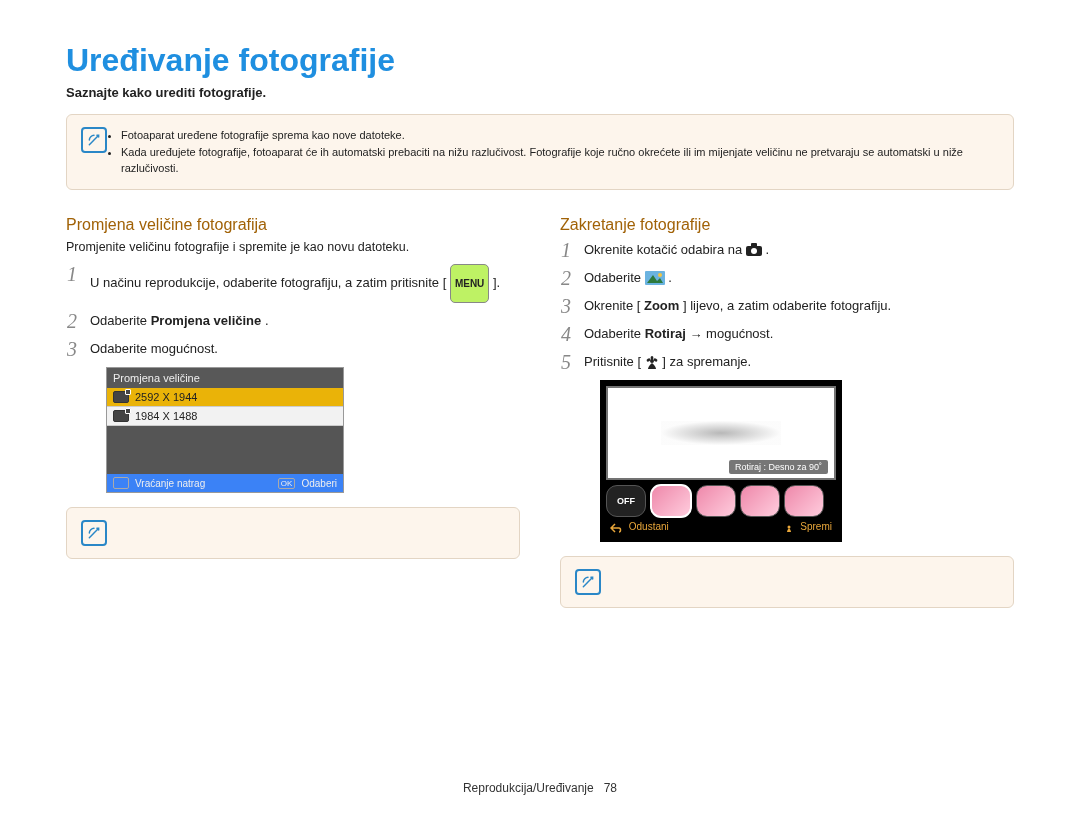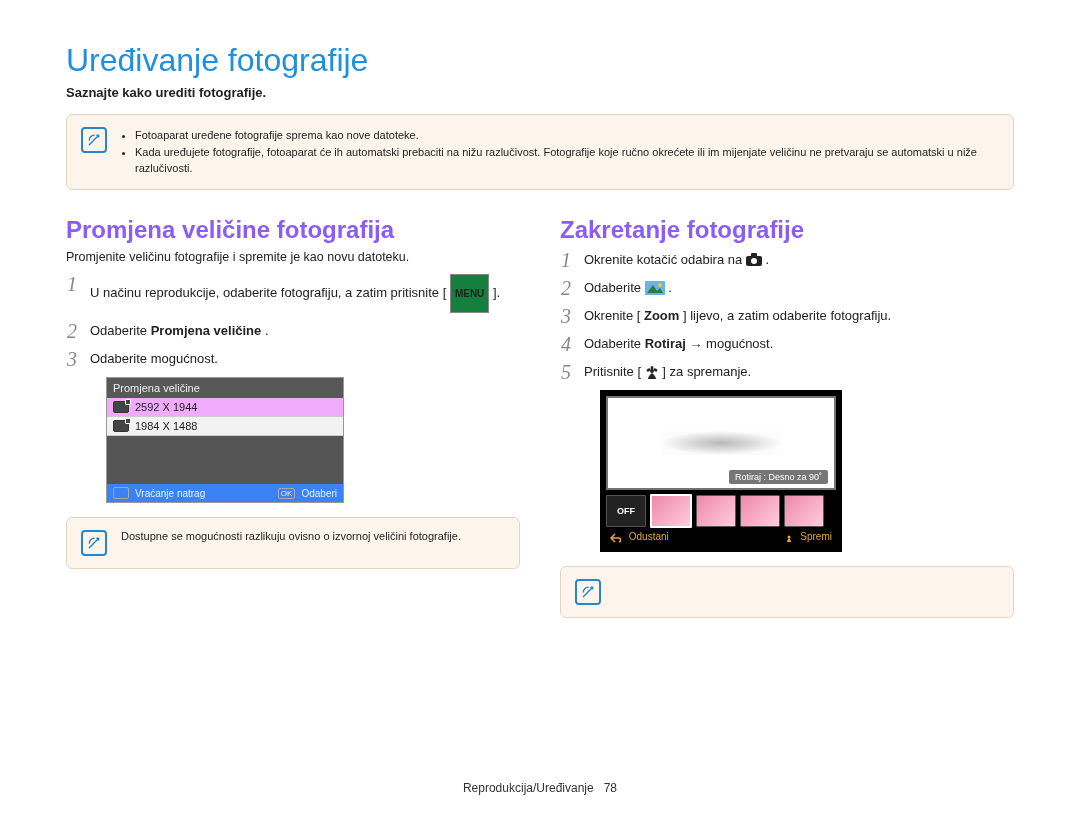--- a/index.html
+++ b/index.html
@@ -1,49 +1,49 @@
 <!DOCTYPE html>
 <html><head>
 <meta charset="utf-8">
 <style>
   html,body{margin:0;padding:0;background:#fff;font-family:Arial,Helvetica,sans-serif;color:#222;}
   .page{width:1080px;min-height:815px;margin:0 auto;position:relative;box-sizing:border-box;padding:42px 66px 0 66px;}
-  .page-title{font-size:32px;font-weight:normal;color:#1f8fe0;margin:0 0 6px 0;}
+  .page-title{font-size:32px;font-weight:bold;color:#1f8fe0;margin:0 0 6px 0;}
   .page-sub{font-size:13px;margin:0 0 14px 0;color:#222;font-weight:bold;}
-  .note-box{background:#fdf5ec;border:1px solid #e3d5c4;border-radius:6px;padding:12px 14px;display:flex;gap:14px;align-items:flex-start;}
+  .note-box{background:#fdf5ec;border:1px solid #e3d5c4;border-radius:6px;padding:12px 14px;display:flex;align-items:flex-start;}
   .note-box.small{font-size:11px;}
   .note-ic{flex:0 0 22px;width:22px;height:22px;border:2px solid #2a87c7;border-radius:4px;display:flex;align-items:center;justify-content:center;}
   .note-ic svg{width:14px;height:14px;}
   .note-list{margin:0;padding:0 0 0 14px;font-size:11px;line-height:1.5;}
   .columns{display:flex;gap:40px;margin-top:26px;}
   .col{flex:1;min-width:0;}
-  .sec-h{font-size:24px;color:#8b5cf6;margin:0 0 6px 0;font-weight:bold;}
+  .sec-h{font-size:16px;color:#a16207;margin:0 0 6px 0;font-weight:normal;}
   .sec-sub{font-size:12.5px;margin:0 0 10px 0;}
   .step{display:flex;gap:12px;align-items:flex-start;margin:6px 0 8px 0;font-size:13px;line-height:1.55;}
   .step-num{font-style:italic;font-family:"Times New Roman",serif;font-size:20px;color:#888;width:12px;flex:0 0 12px;text-align:center;line-height:1;}
   .step-body{flex:1;}
-  .btn-menu{display:inline-block;border:1px solid #888;border-radius:0;padding:11px 4px;font-size:10px;font-weight:bold;vertical-align:middle;background:#15803d;}
+  .btn-menu{display:inline-block;border:1px solid #888;border-radius:5px;padding:11px 4px;font-size:10px;font-weight:bold;vertical-align:middle;background:#bef264;}
   .ic-inline{display:inline-flex;vertical-align:middle;}
   .bold{font-weight:bold;}
   .cam-ui{width:236px;margin:8px 0 14px 40px;border:1px solid #999;background:#1e1e1e;font-size:10px;color:#eee;}
   .cam-title{background:#585858;padding:4px 6px;font-size:11px;}
   .cam-body{background:#f2f2f2;color:#222;}
   .cam-row{display:flex;align-items:center;gap:6px;padding:3px 6px;border-bottom:1px solid #ccc;font-size:11px;}
-  .cam-row.sel{background:#f0abfc;}
+  .cam-row.sel{background:#eab308;}
   .cam-ic{width:14px;height:10px;border:1px solid #333;border-radius:2px;background:#444;position:relative;}
   .cam-ic::after{content:"";position:absolute;width:4px;height:4px;border:1px solid #fff;border-radius:1px;right:-3px;top:-3px;background:#444;}
   .cam-pad{height:48px;background:#555;}
   .cam-foot{background:#3b82f6;display:flex;gap:6px;padding:3px 6px;align-items:center;font-size:10px;}
   .foot-ic{width:14px;height:10px;border:1px solid #aaa;border-radius:2px;display:inline-block;}
   .rotate-ui{width:230px;margin:6px 0 14px 40px;background:#000;padding:6px;}
   .rotate-canvas{background:#fff;height:90px;border:2px solid #737373;display:flex;align-items:center;justify-content:center;position:relative;}
   .rotate-canvas .shadow-shape{width:120px;height:24px;background:radial-gradient(ellipse at center,#888 0%,rgba(200,200,200,0.1) 70%);opacity:.6;}
   .rotate-label{position:absolute;bottom:4px;right:6px;background:rgba(60,60,60,.7);color:#fff;font-size:9px;padding:2px 6px;border-radius:2px;}
   .thumbs{display:flex;gap:4px;margin-top:4px;align-items:center;}
-  .thumb{width:38px;height:30px;background:linear-gradient(135deg,#e8a 0%,#fcd 100%);border:1px solid #555;border-radius:1px;}
+  .thumb{width:38px;height:30px;background:linear-gradient(135deg,#e8a 0%,#fcd 100%);border:1px solid #555;border-radius:11px;}
   .thumb.off{background:#222;color:#fff;display:flex;align-items:center;justify-content:center;font-size:9px;font-weight:bold;}
   .rotate-foot{display:flex;justify-content:space-between;color:#e8a63a;font-size:10px;padding:3px 4px;}
   .footer{position:absolute;bottom:20px;left:0;right:0;text-align:center;font-size:12px;color:#333;}
 </style>
 </head>
 <body>
 
 <div class="page">
 
   <h1 class="page-title">Uređivanje fotografije</h1>
@@ -111,21 +111,20 @@
           <span>Odaberi</span>
         </div>
       </div>
 
       <div class="note-box small">
         <span class="note-ic">
           <svg viewBox="0 0 24 24">
               <path d="M4 20 L20 4 M17 4 H20 V7 M4 12 C4 8 8 4 12 4" fill="none" stroke="#2a87c7" stroke-width="2.5" stroke-linecap="round"></path>
             </svg>
         </span>
-        <div style="font-size:11px;">Dostupne se mogućnosti razlikuju ovisno o izvornoj veličini fotografije.</div>
       </div>
     </div>
 
     <div class="col">
       <h2 class="sec-h">Zakretanje fotografije</h2>
 
       <div class="step">
         <div class="step-num">1</div>
         <div class="step-body">
           <span>Okrenite kotačić odabira na </span>

